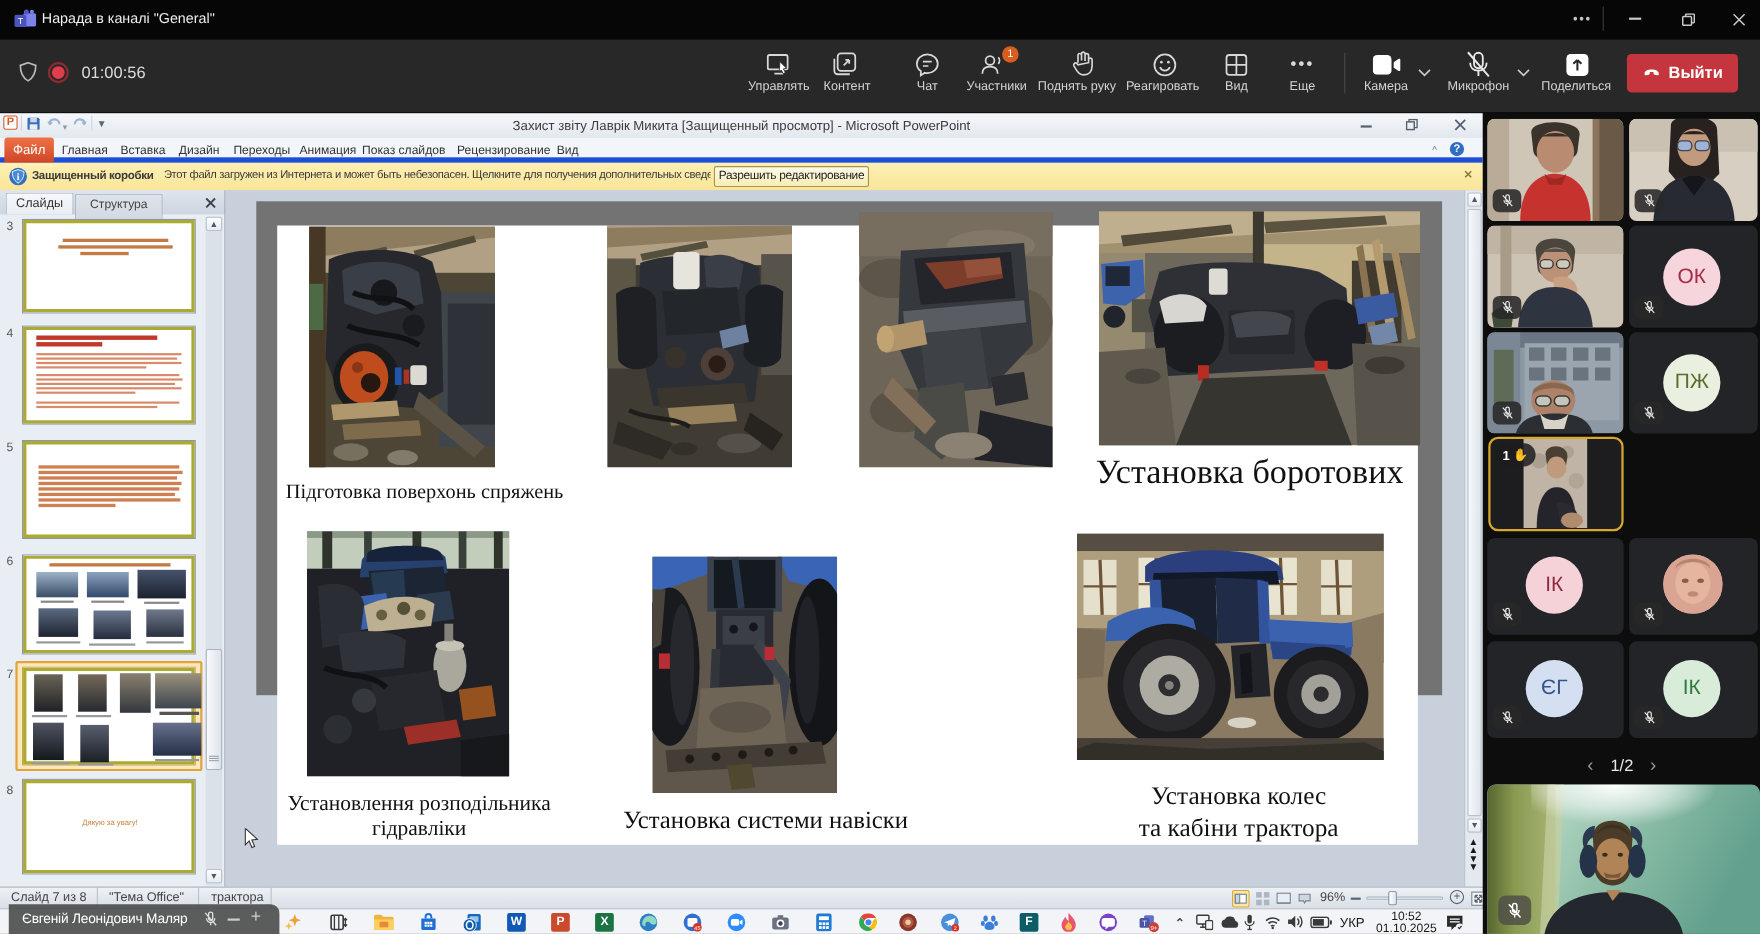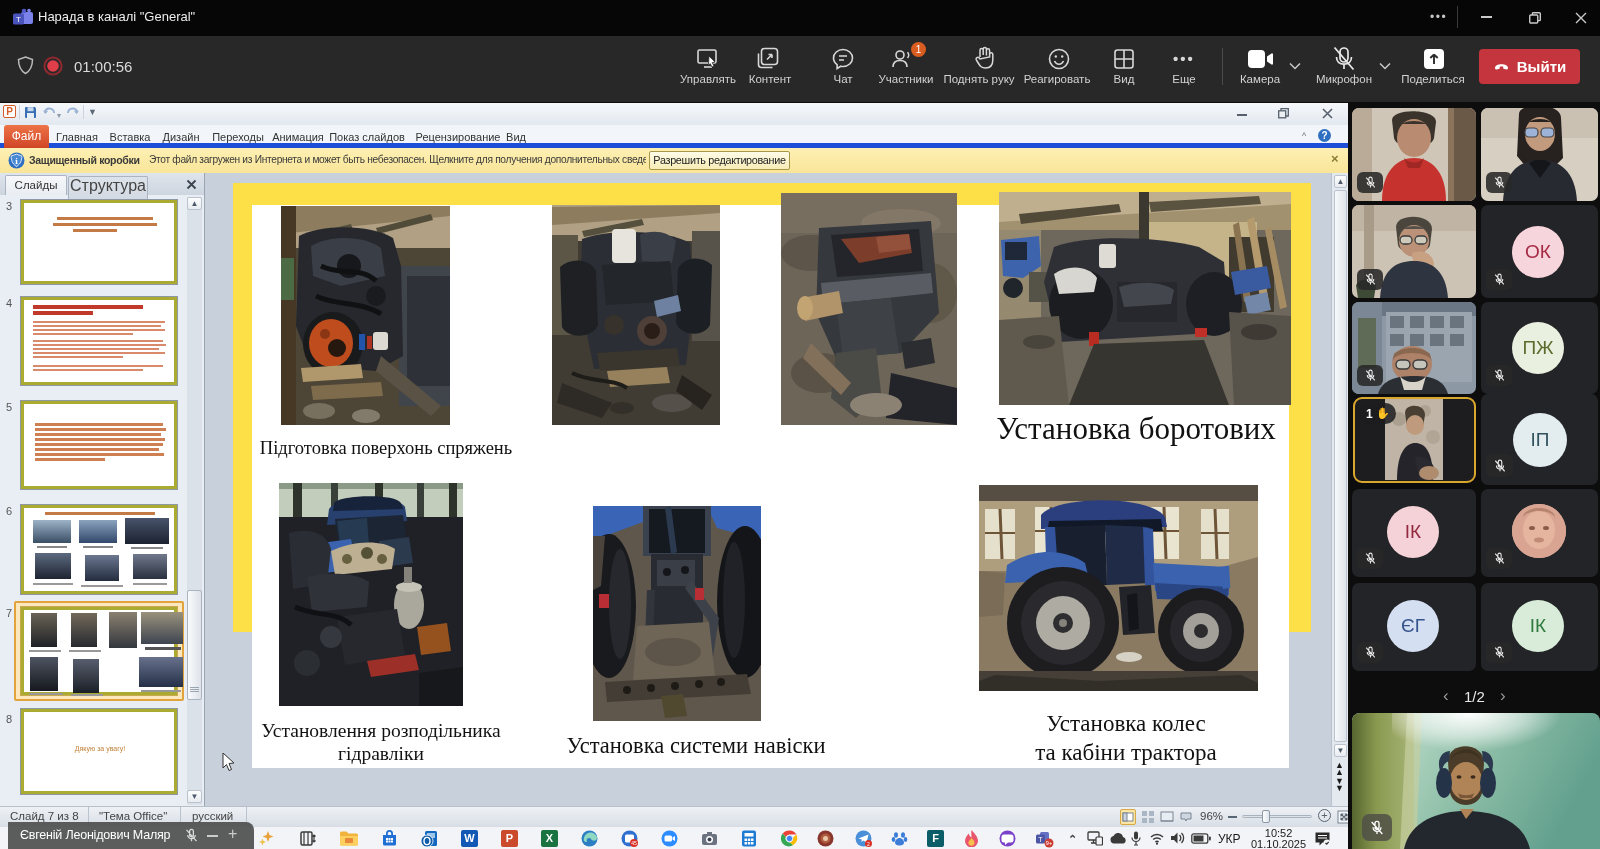--- a/index.html
+++ b/index.html
@@ -15,21 +15,21 @@
 #ppt{left:0;top:103px;width:1348px;height:723px;background:#c7d0db;overflow:hidden}
 #ppt-title{position:absolute;left:0;top:0;width:1348px;height:22px;background:linear-gradient(#f6f8fb,#e2e8ef);color:#4a4a4a;font-size:12px}
 #ppt-tabs{position:absolute;left:0;top:22px;width:1348px;height:23px;background:#f2f5f9;border-bottom:5px solid #1d4ed8}
 .ptab{position:absolute;top:5.5px;font-size:11px;color:#333;transform:translateX(-50%);white-space:nowrap}
 #warn{position:absolute;left:0;top:45px;width:1348px;height:25px;background:linear-gradient(#fdf0b4,#f9e598);font-size:12.5px;color:#3a3a3a}
 #sidebar{position:absolute;left:0;top:70px;width:205px;height:633px;background:#e9eef4}
 #slidearea{position:absolute;left:205px;top:70px;width:1126px;height:633px;background:#c7d0db}
 #vscroll{position:absolute;left:1331px;top:70px;width:17px;height:633px;background:#e4e9ef;border-left:1px solid #b9c2cd}
 #statusbar{position:absolute;left:0;top:703px;width:1348px;height:20px;background:linear-gradient(#eef1f5,#d9dfe7);border-top:1px solid #b6bfca;font-size:11.5px;color:#444}
 
-#slide{position:absolute;left:233px;top:80px;width:1078px;height:449px;background:#fde047}
+#slide{position:absolute;left:233px;top:80px;width:1078px;height:449px;background:#737373}
 #slidewhite{position:absolute;left:19px;top:22px;width:1037px;height:563px;background:#fff}
 .cap{position:absolute;font-family:"Liberation Serif",serif;color:#111;text-align:center;transform:translateX(-50%);white-space:nowrap}
 
 #rpanel{left:1348px;top:102px;width:252px;height:747px;background:#0d0d0d;z-index:5}
 #nameoverlay{z-index:3}
 #taskbar{z-index:2}
 .tile{position:absolute;border-radius:7px;overflow:hidden;background:#232428}
 .avcirc{position:absolute;border-radius:50%;font-weight:normal;display:flex;align-items:center;justify-content:center}
 .micbadge{position:absolute;left:5px;bottom:8px;width:26px;height:21px;background:rgba(40,40,40,.88);border-radius:6px;display:flex;align-items:center;justify-content:center}
 
@@ -153,20 +153,21 @@
           <path d="M3 6 C3 3 5 1.5 7.5 1.5 C10 1.5 12 3.5 12 6" fill="none" stroke="#9bb3d4" stroke-width="2"></path>
           <path d="M1 3.5 L3.4 7 L6 4.3 Z" fill="#9bb3d4"></path>
         </svg>
     <div class="abs" style="left:57px;top:8px;color:#8c98a8;font-size:8px">▾</div>
     <svg class="abs" style="left:66px;top:4px" width="14" height="12" viewBox="0 0 14 12">
           <path d="M11 6 C11 3 9 1.5 6.5 1.5 C4 1.5 2 3.5 2 6" fill="none" stroke="#9bb3d4" stroke-width="2"></path>
           <path d="M13 3.5 L10.6 7 L8 4.3 Z" fill="#9bb3d4"></path>
         </svg>
     <div class="abs" style="left:83px;top:2px;width:1px;height:14px;background:#ccd4dd"></div>
     <div class="abs" style="left:88px;top:4px;color:#5b6875;font-size:9px">▼</div>
+    <div class="abs" style="left:0;top:4px;width:1348px;text-align:center;color:#3c3c3c;font-size:12px">Захист звіту Лаврік Микита [Защищенный просмотр]  -  Microsoft PowerPoint</div>
     <div class="abs" style="left:1237px;top:11px;width:10px;height:2px;background:#57606c"></div>
     <svg class="abs" style="left:1278px;top:5px" width="11" height="11" viewBox="0 0 11 11">
           <rect x="0.7" y="2.8" width="7" height="7" fill="none" stroke="#57606c" stroke-width="1.3"></rect>
           <path d="M3 2.8 L3 0.7 L10.3 0.7 L10.3 8 L7.8 8" fill="none" stroke="#57606c" stroke-width="1.3"></path>
         </svg>
     <svg class="abs" style="left:1322px;top:5px" width="11" height="11" viewBox="0 0 11 11">
           <path d="M1 1 L10 10 M10 1 L1 10" stroke="#57606c" stroke-width="1.6"></path>
         </svg>
   </div>
   <div id="ppt-tabs">
@@ -189,21 +190,21 @@
           <text x="8.5" y="11.6" font-size="9" fill="#fff" text-anchor="middle" font-weight="bold" font-family="Liberation Serif">i</text>
         </svg>
     <div class="abs" style="left:29px;top:6px;font-weight:bold;font-size:10.5px;letter-spacing:-0.3px">Защищенный коробки</div>
     <div class="abs" style="left:149px;top:6px;font-size:10.2px;letter-spacing:-0.3px;width:497px;overflow:hidden;white-space:nowrap">Этот файл загружен из Интернета и может быть небезопасен. Щелкните для получения дополнительных сведений.</div>
     <div class="abs" style="left:649px;top:3px;width:141px;height:19px;background:linear-gradient(#fefbe8,#f7ecb6);border:1px solid #a99749;border-radius:2px;font-size:10.8px;letter-spacing:-0.3px;text-align:center;line-height:17px;color:#222;white-space:nowrap">Разрешить редактирование</div>
     <div class="abs" style="left:1331px;top:3px;color:#8a7c35;font-size:13px;font-weight:bold">×</div>
   </div>
   <div id="sidebar">
     <div class="abs" style="left:0;top:0;width:205px;height:22px;background:linear-gradient(#dfe5ec,#cdd5df)"></div>
     <div class="abs" style="left:5px;top:2px;width:62px;height:20px;background:linear-gradient(#f6f8fa,#e9edf2);border:1px solid #aab4c2;border-bottom:none;border-radius:2px 2px 0 0;font-size:11.5px;color:#333;text-align:center;line-height:19px">Слайды</div>
-    <div class="abs" style="left:68px;top:3px;width:80px;height:37px;background:linear-gradient(#dde3ea,#ccd4de);border:1px solid #aab4c2;border-bottom:none;border-radius:2px 2px 0 0;font-size:16px;color:#444;text-align:center;line-height:18px">Структура</div>
+    <div class="abs" style="left:68px;top:3px;width:80px;height:37px;background:linear-gradient(#dde3ea,#ccd4de);border:1px solid #aab4c2;border-bottom:none;border-radius:2px 2px 0 0;font-size:11px;color:#444;text-align:center;line-height:18px">Структура</div>
     <svg class="abs" style="left:186px;top:6px" width="11" height="11" viewBox="0 0 11 11">
           <path d="M1.5 1.5 L9.5 9.5 M9.5 1.5 L1.5 9.5" stroke="#3a4450" stroke-width="1.8"></path>
         </svg>
 
     <div class="abs" style="left:6px;top:27px;font-size:11px;color:#555">3</div>
     <div class="abs" style="left:20px;top:26px;width:158px;height:86px;background:#fff;border:1px solid #8d97a5;box-shadow:inset 0 0 0 3px #aaab30">
       <div class="abs" style="left:36px;top:17px;width:96px;height:3px;background:#c47a45"></div>
       <div class="abs" style="left:32px;top:23px;width:104px;height:3px;background:#c47a45"></div>
       <div class="abs" style="left:52px;top:29px;width:44px;height:3px;background:#c47a45"></div>
     </div>
@@ -505,21 +506,21 @@
     <div class="abs" style="left:2px;top:17px;width:13px;height:552px;background:linear-gradient(90deg,#f7f9fb,#dfe4ea);border:1px solid #b9c2cd;border-radius:2px"></div>
     <div class="abs" style="left:2px;top:571px;width:13px;height:13px;background:linear-gradient(#fdfdfd,#e8ebf0);border:1px solid #b9c2cd;border-radius:2px;color:#4a5a6a;font-size:8px;text-align:center;line-height:12px">▼</div>
     <div class="abs" style="left:3px;top:589px;color:#1a1a1a;font-size:9px;line-height:7px">▲<br>▲</div>
     <div class="abs" style="left:3px;top:605px;color:#1a1a1a;font-size:9px;line-height:7px">▼<br>▼</div>
   </div>
   <div id="statusbar">
     <div class="abs" style="left:10px;top:3px">Слайд 7 из 8</div>
     <div class="abs" style="left:88px;top:0;width:1px;height:20px;background:#b9c2cd"></div>
     <div class="abs" style="left:99px;top:3px">"Тема Office"</div>
     <div class="abs" style="left:180px;top:0;width:1px;height:20px;background:#b9c2cd"></div>
-    <div class="abs" style="left:192px;top:3px">русский</div>
+    <div class="abs" style="left:192px;top:3px">трактора</div>
     <div class="abs" style="left:246px;top:0;width:1px;height:20px;background:#b9c2cd"></div>
     <div class="abs" style="left:1120px;top:2px;width:16px;height:16px;background:#fbe6a6;border:1px solid #d8a943;border-radius:2px"><svg width="14" height="14" viewBox="0 0 14 14">
             <rect x="2" y="3" width="10" height="8" fill="#fff" stroke="#7a8491" stroke-width="1"></rect>
             <rect x="2" y="3" width="4" height="8" fill="#c9d4e0" stroke="#7a8491" stroke-width="1"></rect>
           </svg></div>
     <svg class="abs" style="left:1141px;top:3px" width="14" height="14" viewBox="0 0 14 14">
           <rect x="1" y="1" width="5" height="5" fill="#aab6c4"></rect>
           <rect x="8" y="1" width="5" height="5" fill="#aab6c4"></rect>
           <rect x="1" y="8" width="5" height="5" fill="#aab6c4"></rect>
           <rect x="8" y="8" width="5" height="5" fill="#aab6c4"></rect>
@@ -644,28 +645,20 @@
           <circle cx="40" cy="12" r="6" fill="#a39786" opacity="0.6"></circle>
           <circle cx="48" cy="38" r="7" fill="#a39786" opacity="0.5"></circle>
       <path d="M20 14 C20 4 40 4 40 16 L38 28 C36 36 24 36 22 28 Z" fill="#4a3f33"></path>
       <ellipse cx="30" cy="26" rx="9" ry="10" fill="#c09a7c"></ellipse>
       <path d="M12 81 C12 52 22 44 30 44 C40 44 48 52 48 81 Z" fill="#24242a"></path>
       <path d="M30 58 C40 56 48 62 50 72 L48 81 L34 81 Z" fill="#2a2a30"></path>
       <ellipse cx="44" cy="74" rx="10" ry="7" fill="#b08c6e"></ellipse>
     </svg>
     <div class="abs" style="left:5px;top:4px;height:21px;border-radius:11px;background:rgba(28,28,30,.85);color:#fff;display:flex;align-items:center;padding:0 6px;font-size:12px;font-weight:bold">1&nbsp;<span style="font-size:11px">✋</span></div>
 
-  </div>
-  <div class="tile" style="left:133px;top:292px;width:117px;height:91px">
-    <div class="avcirc" style="left:32px;top:19px;width:54px;height:54px;background:#e3ecef;color:#31535f;font-size:19px">ІП</div>
-    <div class="micbadge" style="width:27px;height:23px">
-          <svg width="14" height="14" viewBox="0 0 24 24">
-            <path d="M9 5 a3 3 0 0 1 6 0 v6 a3 3 0 0 1 -6 0 Z M6 11 a6 6 0 0 0 12 0 M12 17 v4 M4 3 L20 21" stroke="#e8e8e8" stroke-width="2" fill="none"></path>
-          </svg>
-        </div>
   </div>
   <div class="tile" style="left:4px;top:387px;width:124px;height:88px">
     <div class="avcirc" style="left:35px;top:17px;width:52px;height:52px;background:#f5d2d8;color:#93293f;font-size:19px">ІК</div>
     <div class="micbadge">
           <svg width="13" height="13" viewBox="0 0 24 24">
             <path d="M9 5 a3 3 0 0 1 6 0 v6 a3 3 0 0 1 -6 0 Z M6 11 a6 6 0 0 0 12 0 M12 17 v4 M4 3 L20 21" stroke="#e8e8e8" stroke-width="2" fill="none"></path>
           </svg>
         </div>
   </div>
   <div class="tile" style="left:133px;top:387px;width:117px;height:88px">

